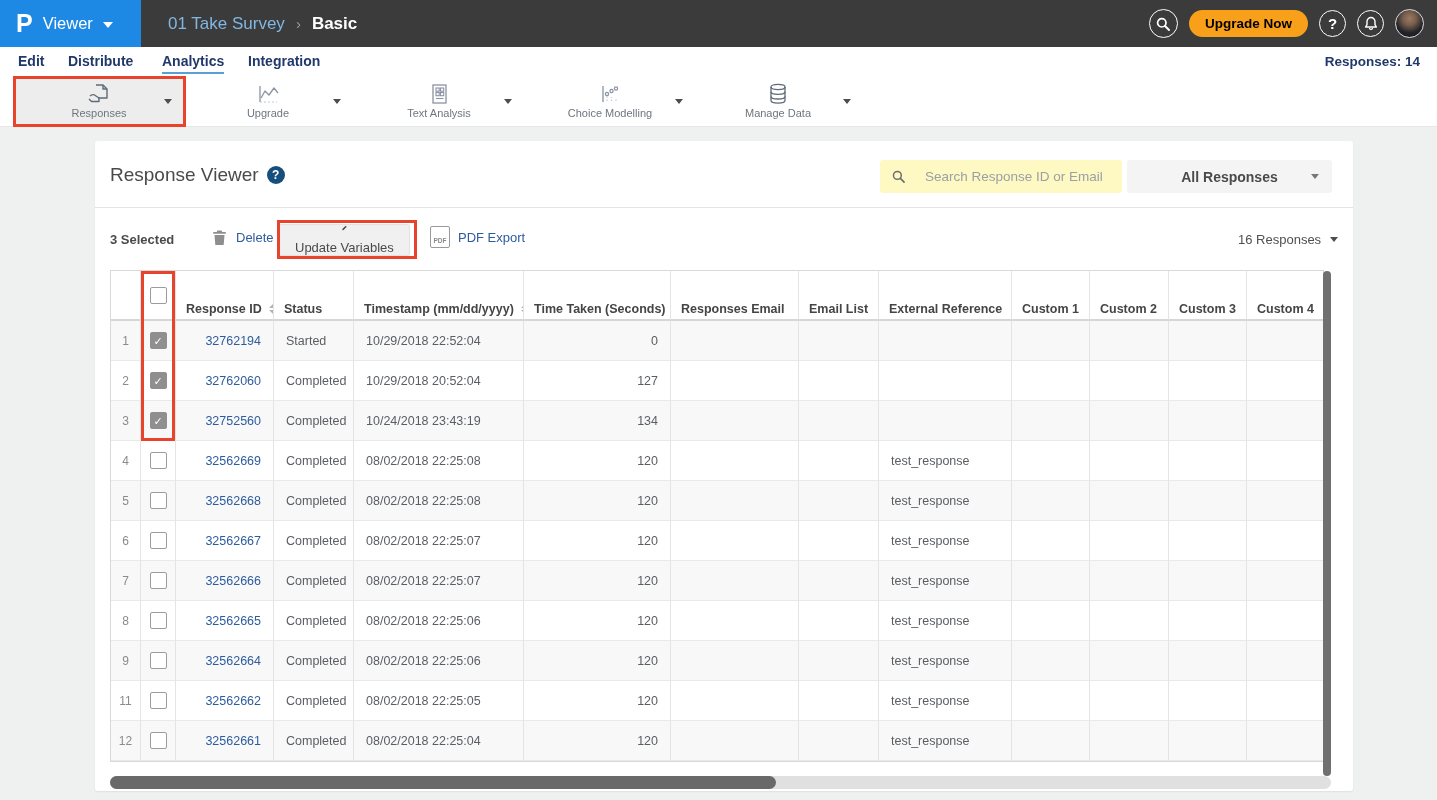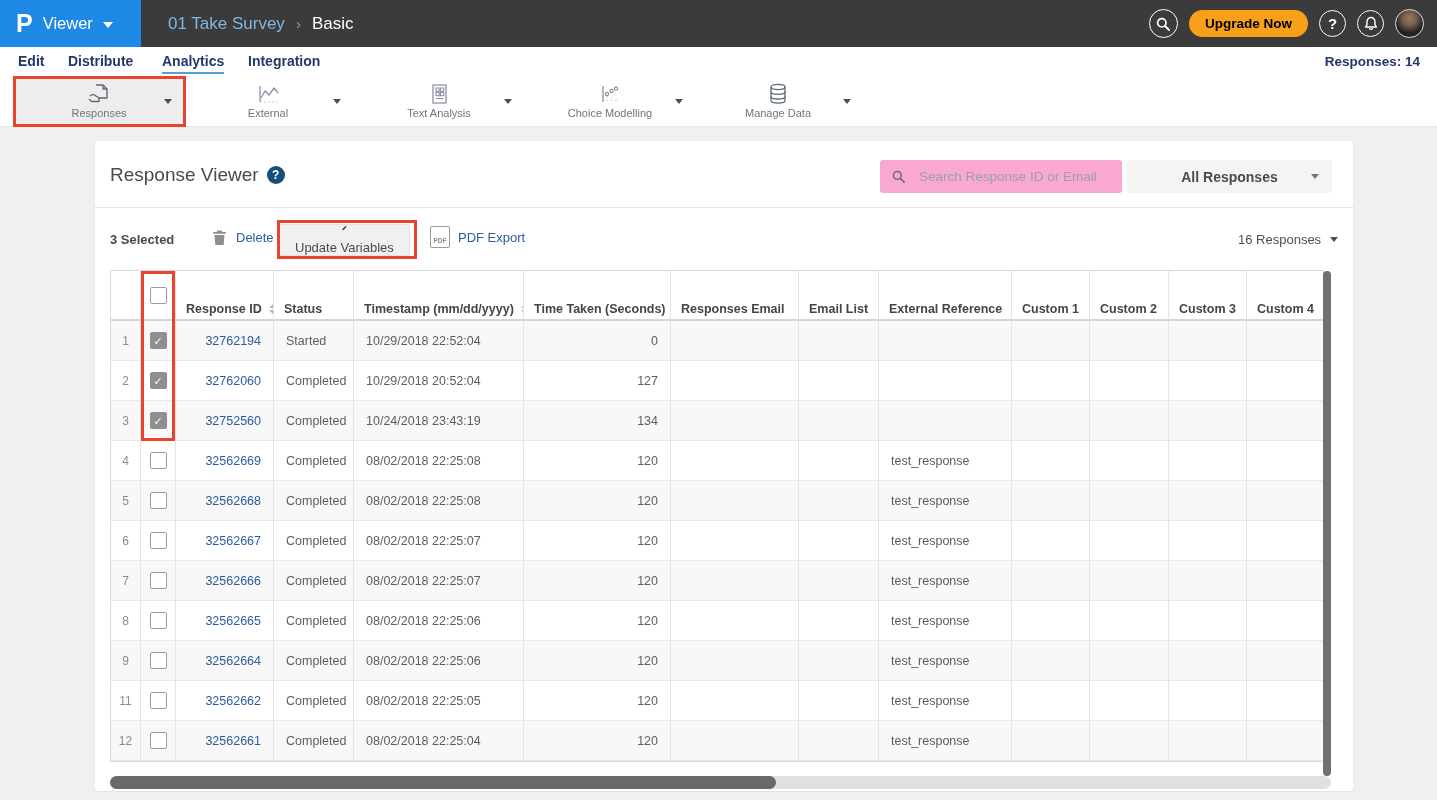--- a/index.html
+++ b/index.html
@@ -9,21 +9,21 @@
   
   .topbar { position:absolute; left:0; top:0; width:1437px; height:47px; background:#3b3b3b; z-index:5; }
   .brand { position:absolute; left:0; top:0; width:141px; height:47px; background:#1e88e5; display:flex; align-items:center; padding-left:16px; gap:10px; cursor:pointer; }
   .logo { color:#fff; font-size:25px; font-weight:700; position:relative; line-height:1; }
   .logo::after { content:""; position:absolute; left:0; bottom:-2px; width:4px; height:4px; background:#1e88e5; }
   .brand-label { color:#fff; font-size:16.5px; }
   .brand-caret { width:0; height:0; border-left:5px solid transparent; border-right:5px solid transparent; border-top:6px solid #fff; margin-top:2px; }
   .crumb { position:absolute; left:168px; top:0; height:47px; display:flex; align-items:center; gap:11px; }
   .crumb-survey { color:#82b7e2; font-size:17px; cursor:pointer; }
   .crumb-sep { color:#9a9a9a; font-size:15px; }
-  .crumb-page { color:#fff; font-size:17px; }
+  .crumb-page { color:#fff; font-size:17px;font-weight:bold; }
   .tb-right { position:absolute; right:0; top:0; height:47px; display:flex; align-items:center; gap:11px; padding-right:13px; }
   .circ { width:27px; height:27px; border:1.5px solid #fff; border-radius:50%; display:flex; align-items:center; justify-content:center; color:#fff; cursor:pointer; flex:0 0 auto; }
   .circ.search { width:29px; height:29px; }
   .help-q { font-size:15px; font-weight:700; }
   .upgrade-btn { background:#f9a01b; color:#000000; border:none; border-radius:14px; height:27px; padding:0 16px; font-size:13.5px; font-weight:700; font-family:"Liberation Sans",sans-serif; cursor:pointer; }
   .avatar { width:29px; height:29px; border-radius:50%; border:1.5px solid #ddd; background:radial-gradient(circle at 50% 32%, #9a7a64 0%, #7a5f4e 28%, #23242a 62%, #17181c 100%); cursor:pointer; }
 
   
   .navrow { position:absolute; left:0; top:47px; width:1437px; height:30px; background:#fff; z-index:4; }
   .tab { position:absolute; top:6px; font-size:14px; color:#21386b; font-weight:600; cursor:pointer; }
@@ -35,21 +35,21 @@
   .titem { position:absolute; top:0; width:172px; height:49px; text-align:center; cursor:pointer; }
   .titem.selected { background:#ededed; }
   .ticon { height:26px; margin-top:4px; display:flex; align-items:center; justify-content:center; }
   .tlabel { font-size:11px; color:#6e7680; margin-top:0px; }
   .tcaret { position:absolute; right:13px; top:22px; width:0; height:0; border-left:4.5px solid transparent; border-right:4.5px solid transparent; border-top:5.5px solid #4d4d4d; cursor:pointer; }
 
   
   .card { position:absolute; left:95px; top:141px; width:1258px; height:650px; background:#fff; border-radius:3px; box-shadow:0 1px 2px rgba(0,0,0,.07); z-index:3; }
   .viewer-title { position:absolute; left:15px; top:23px; font-size:19px; color:#4a4a4a; display:flex; align-items:center; gap:8px; }
   .help-badge { display:inline-flex; width:18px; height:18px; background:#174f7c; border-radius:50%; color:#fff; font-size:12px; font-weight:700; align-items:center; justify-content:center; cursor:pointer; }
-  .search-box { position:absolute; left:785px; top:19px; width:242px; height:33px; background:#f9a8d4; border-radius:3px; display:flex; align-items:center; padding-left:12px; gap:14px; }
+  .search-box { position:absolute; left:785px; top:19px; width:242px; height:33px; background:#fef9c3; border-radius:3px; display:flex; align-items:center; padding-left:12px; gap:20px; }
   .search-box input { border:none; outline:none; background:transparent; font-family:"Liberation Sans",sans-serif; font-size:13.5px; color:#555; width:195px; }
   .search-box input::placeholder { color:#9aa0a6; }
   .filter-dd { position:absolute; left:1032px; top:19px; width:205px; height:33px; background:#f4f4f4; border-radius:3px; display:flex; align-items:center; justify-content:center; font-size:14px; color:#4a4a4a; font-weight:600; cursor:pointer; }
   .filter-dd .dd-caret { position:absolute; right:13px; top:14px; }
   .dd-caret { width:0; height:0; border-left:4.5px solid transparent; border-right:4.5px solid transparent; border-top:5.5px solid #777; }
   .divider { position:absolute; left:0; top:66px; width:1258px; height:1px; background:#e4e4e6; }
 
   
   .sel-count { position:absolute; left:15px; top:91px; font-size:13px; font-weight:700; color:#4a4a4a; }
   .act-link { font-size:13px; color:#2d5c9e; cursor:pointer; }
@@ -149,21 +149,21 @@
   </div>
 
   <div class="titem" style="left:182px">
     <div class="ticon">
       <svg width="26" height="24" viewBox="0 0 26 24">
           <path d="M5 4v16" stroke="#8a93a3" stroke-width="1.3"></path>
           <path d="M5 20h17" stroke="#c3c8d1" stroke-width="1.2" stroke-dasharray="2 2"></path>
           <path d="M6 16l4-7 4 4 5-7 4 5" fill="none" stroke="#8a93a3" stroke-width="1.3" stroke-linejoin="round"></path>
         </svg>
     </div>
-    <div class="tlabel">External</div>
+    <div class="tlabel">Upgrade</div>
     <span class="tcaret"></span>
   </div>
 
   <div class="titem" style="left:353px">
     <div class="ticon">
       <svg width="24" height="24" viewBox="0 0 24 24">
           <rect x="6" y="3" width="13" height="18" fill="none" stroke="#8a93a3" stroke-width="1.3"></rect>
           <rect x="9" y="6" width="3.2" height="3.2" fill="none" stroke="#8a93a3" stroke-width="1.1"></rect>
           <rect x="13.5" y="6" width="3.2" height="3.2" fill="none" stroke="#8a93a3" stroke-width="1.1"></rect>
           <rect x="9" y="10.5" width="3.2" height="3.2" fill="none" stroke="#8a93a3" stroke-width="1.1"></rect>

